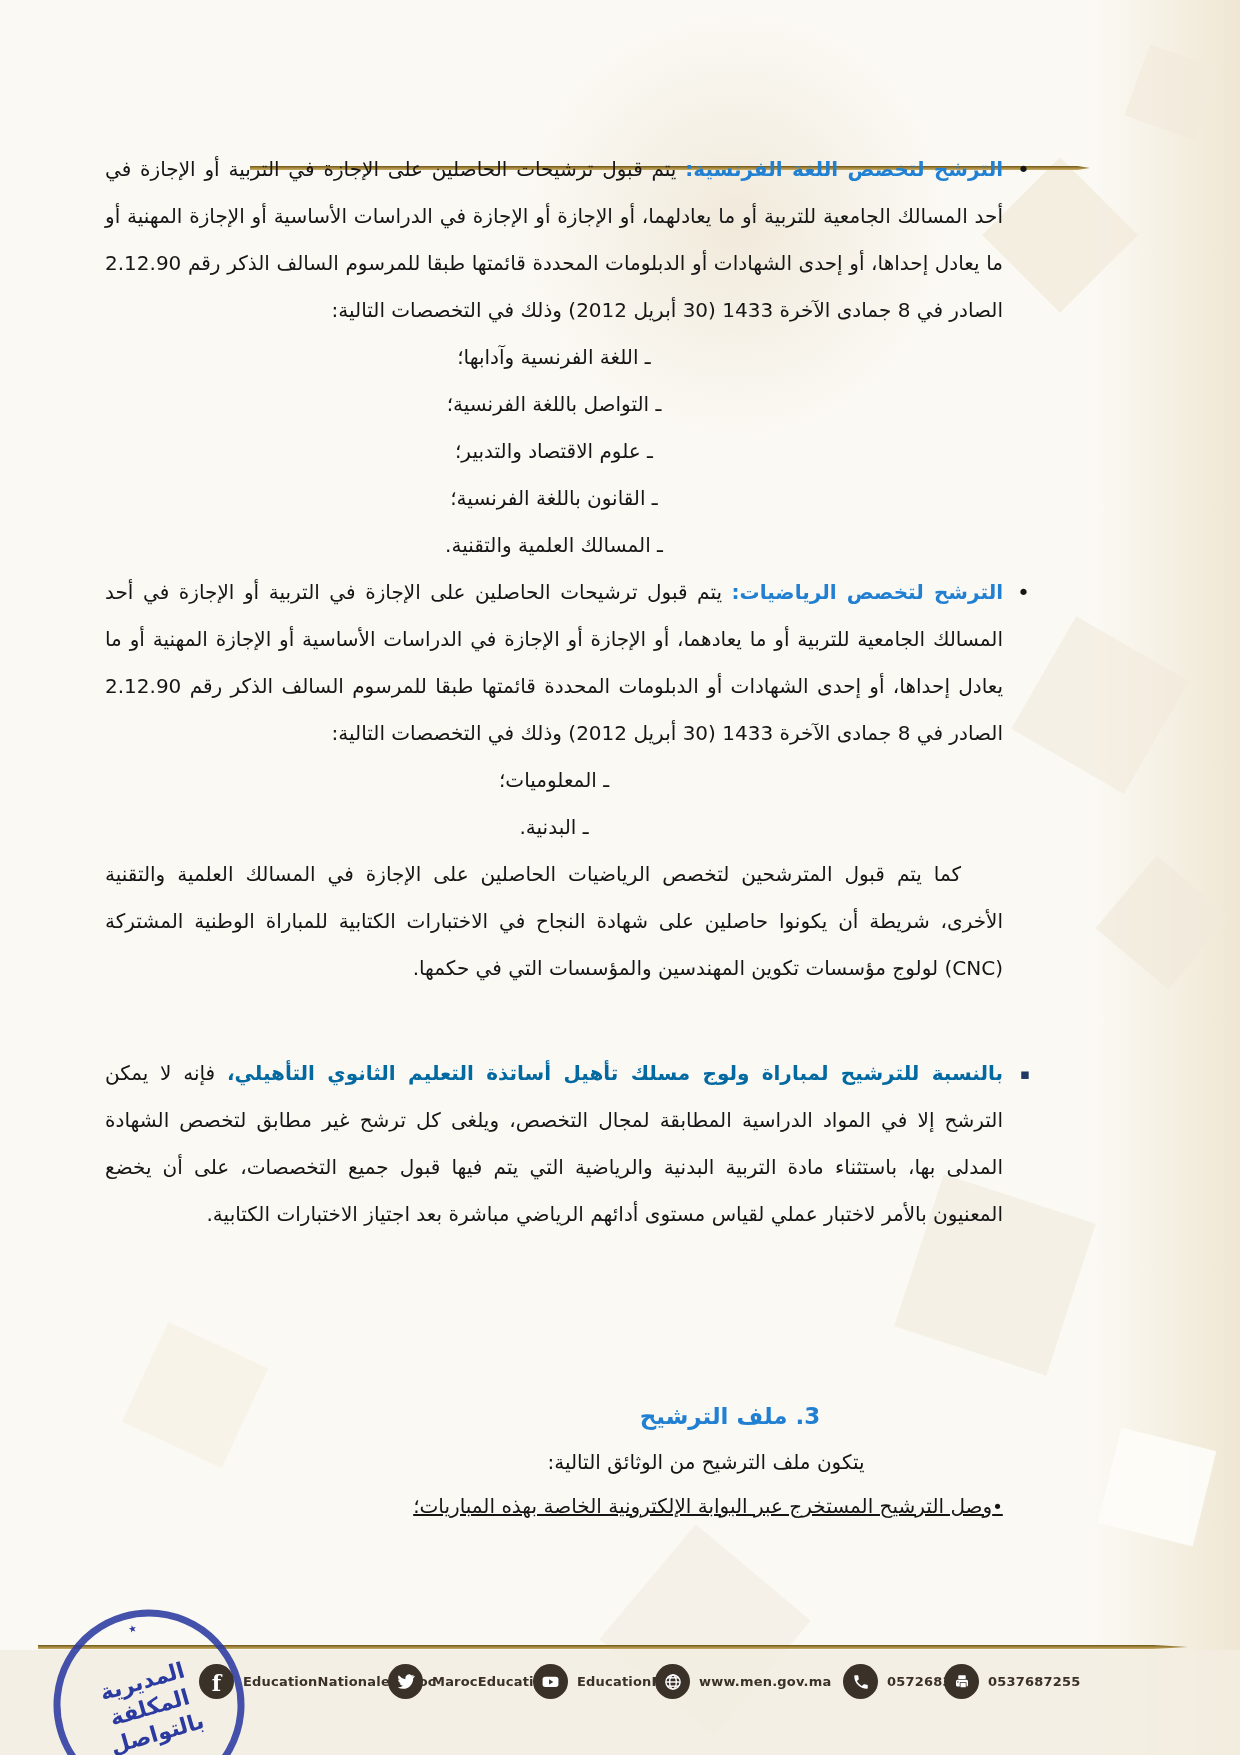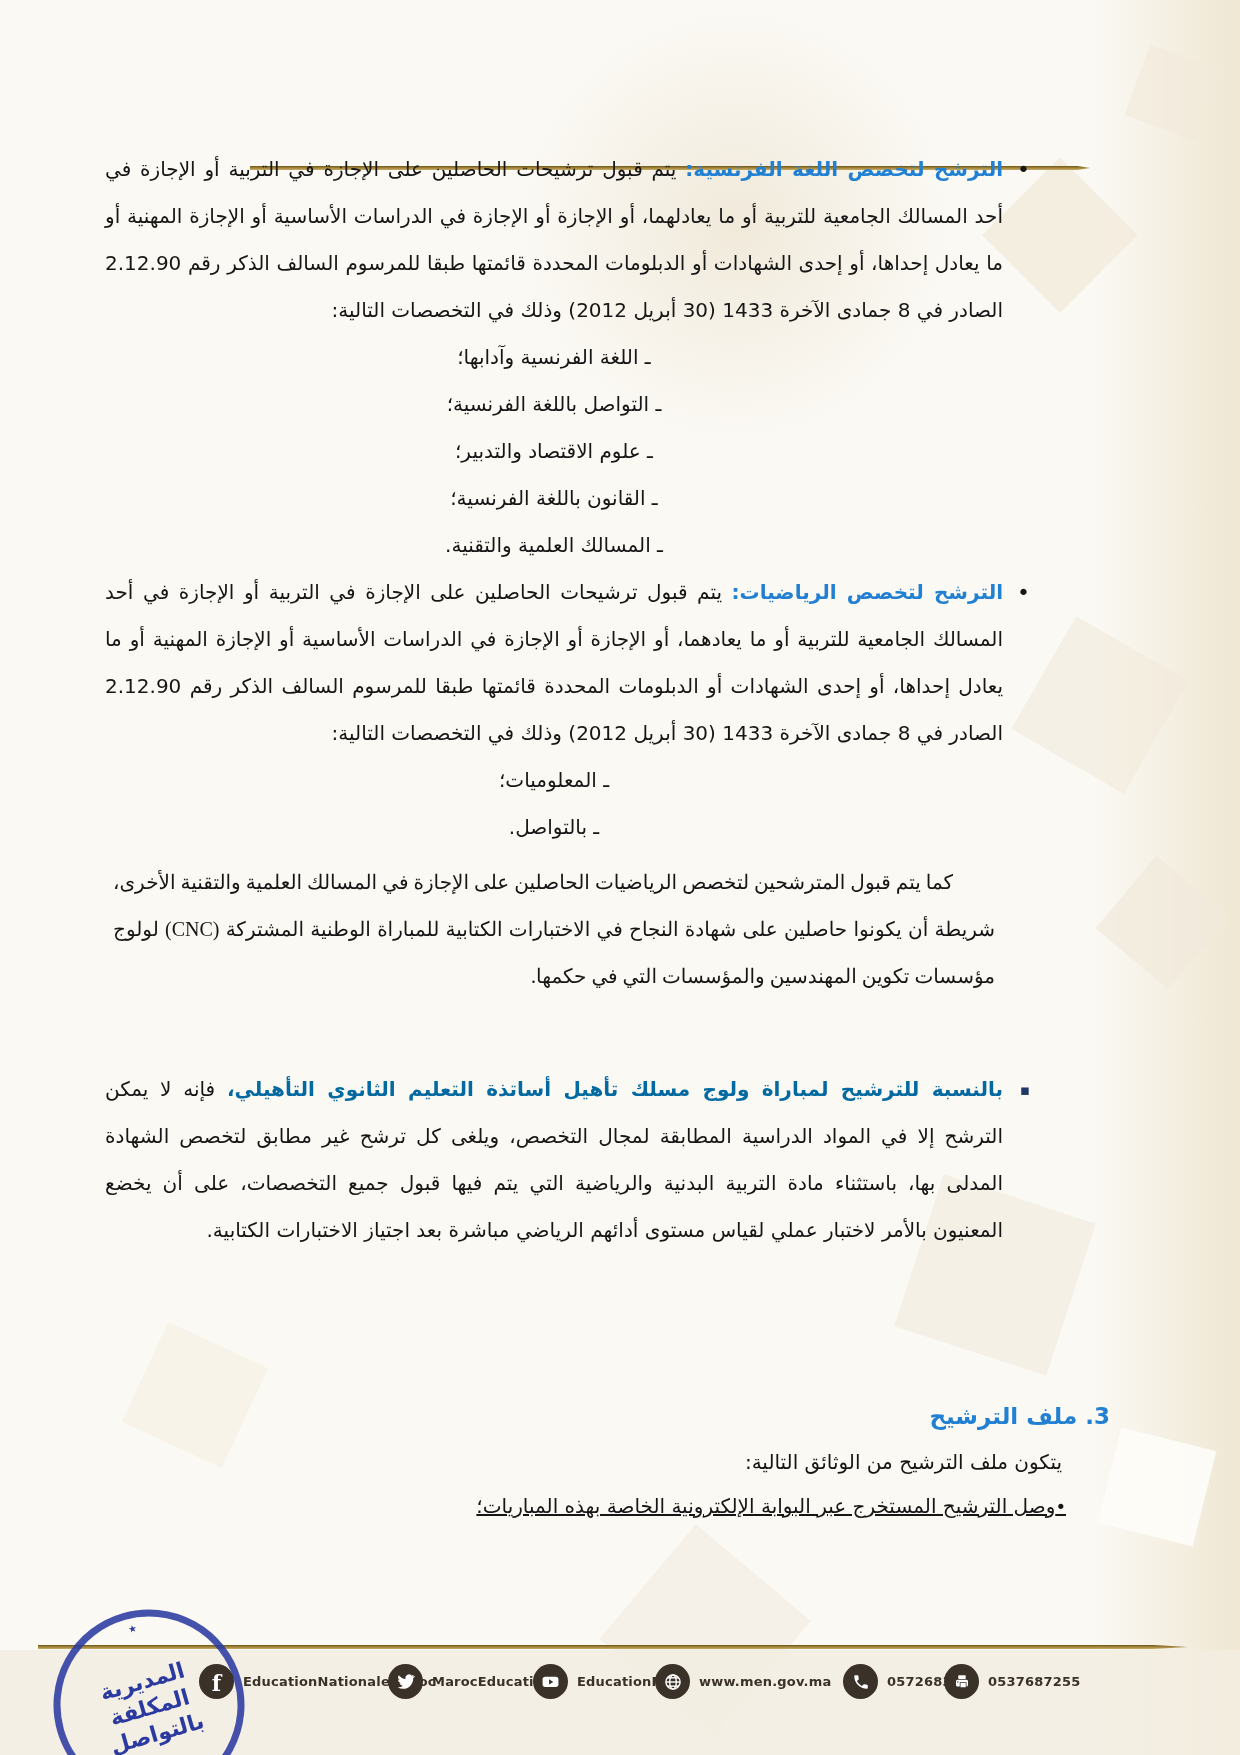--- a/index.html
+++ b/index.html
@@ -54,21 +54,21 @@
   }
   .h-blue{color:#2280d2;font-weight:bold;}
   .h-navy{color:#0369a1;font-weight:bold;}
   .sub{ text-align:center; }
   .indent1{ text-indent:42px; }
   .gap-a{height:58px;}
 
   
   .sec3{
     position:absolute;right:130px;top:1392px;
-    direction:rtl;text-align:right;
+    direction:rtl;text-align:center;
     color:#161616;font-size:20px;line-height:44px;
     width:760px;
   }
   .sec3-heading{color:#2280d2;font-weight:bold;font-size:23px;line-height:48px;}
   .sec3-intro{margin-right:48px;}
   .sec3-item{margin-right:44px;position:relative;text-decoration:underline;}
   .sec3-item .doc-dot{font-size:18px;}
 
   
   .flink{position:absolute;top:1664px;display:flex;align-items:center;gap:9px;}
@@ -120,24 +120,24 @@
 
   <p class="bp" style="margin:0;">
     <span class="bullet-dot">•</span>
     <span class="h-blue">الترشح لتخصص الرياضيات:</span>
     <span> </span>
     <span>يتم قبول ترشيحات الحاصلين على الإجازة في التربية أو الإجازة في أحد المسالك الجامعية للتربية أو ما يعادهما، أو الإجازة أو الإجازة في الدراسات الأساسية أو الإجازة المهنية أو ما يعادل إحداها، أو إحدى الشهادات أو الدبلومات المحددة قائمتها طبقا للمرسوم السالف الذكر رقم 2.12.90 الصادر في 8 جمادى الآخرة 1433 (30 أبريل 2012) وذلك في التخصصات التالية:</span>
   </p>
 
   <div class="sub">
     <div>ـ المعلوميات؛</div>
-    <div>ـ بالتواصل.</div>
+    <div>ـ البدنية.</div>
   </div>
 
-  <p class="indent1" style="margin:8px;font-family:Liberation Serif, serif;">كما يتم قبول المترشحين لتخصص الرياضيات الحاصلين على الإجازة في المسالك العلمية والتقنية الأخرى، شريطة أن يكونوا حاصلين على شهادة النجاح في الاختبارات الكتابية للمباراة الوطنية المشتركة (CNC) لولوج مؤسسات تكوين المهندسين والمؤسسات التي في حكمها.</p>
+  <p class="indent1" style="margin:0;">كما يتم قبول المترشحين لتخصص الرياضيات الحاصلين على الإجازة في المسالك العلمية والتقنية الأخرى، شريطة أن يكونوا حاصلين على شهادة النجاح في الاختبارات الكتابية للمباراة الوطنية المشتركة (CNC) لولوج مؤسسات تكوين المهندسين والمؤسسات التي في حكمها.</p>
 
   <div class="gap-a"></div>
 
   <p class="bp" style="margin:0;">
     <span class="sq-dot">▪</span>
     <span class="h-navy">بالنسبة للترشيح لمباراة ولوج مسلك تأهيل أساتذة التعليم الثانوي التأهيلي،</span>
     <span> </span>
     <span>فإنه لا يمكن الترشح إلا في المواد الدراسية المطابقة لمجال التخصص، ويلغى كل ترشح غير مطابق لتخصص الشهادة المدلى بها، باستثناء مادة التربية البدنية والرياضية التي يتم فيها قبول جميع التخصصات، على أن يخضع المعنيون بالأمر لاختبار عملي لقياس مستوى أدائهم الرياضي مباشرة بعد اجتياز الاختبارات الكتابية.</span>
   </p>
 </div>

